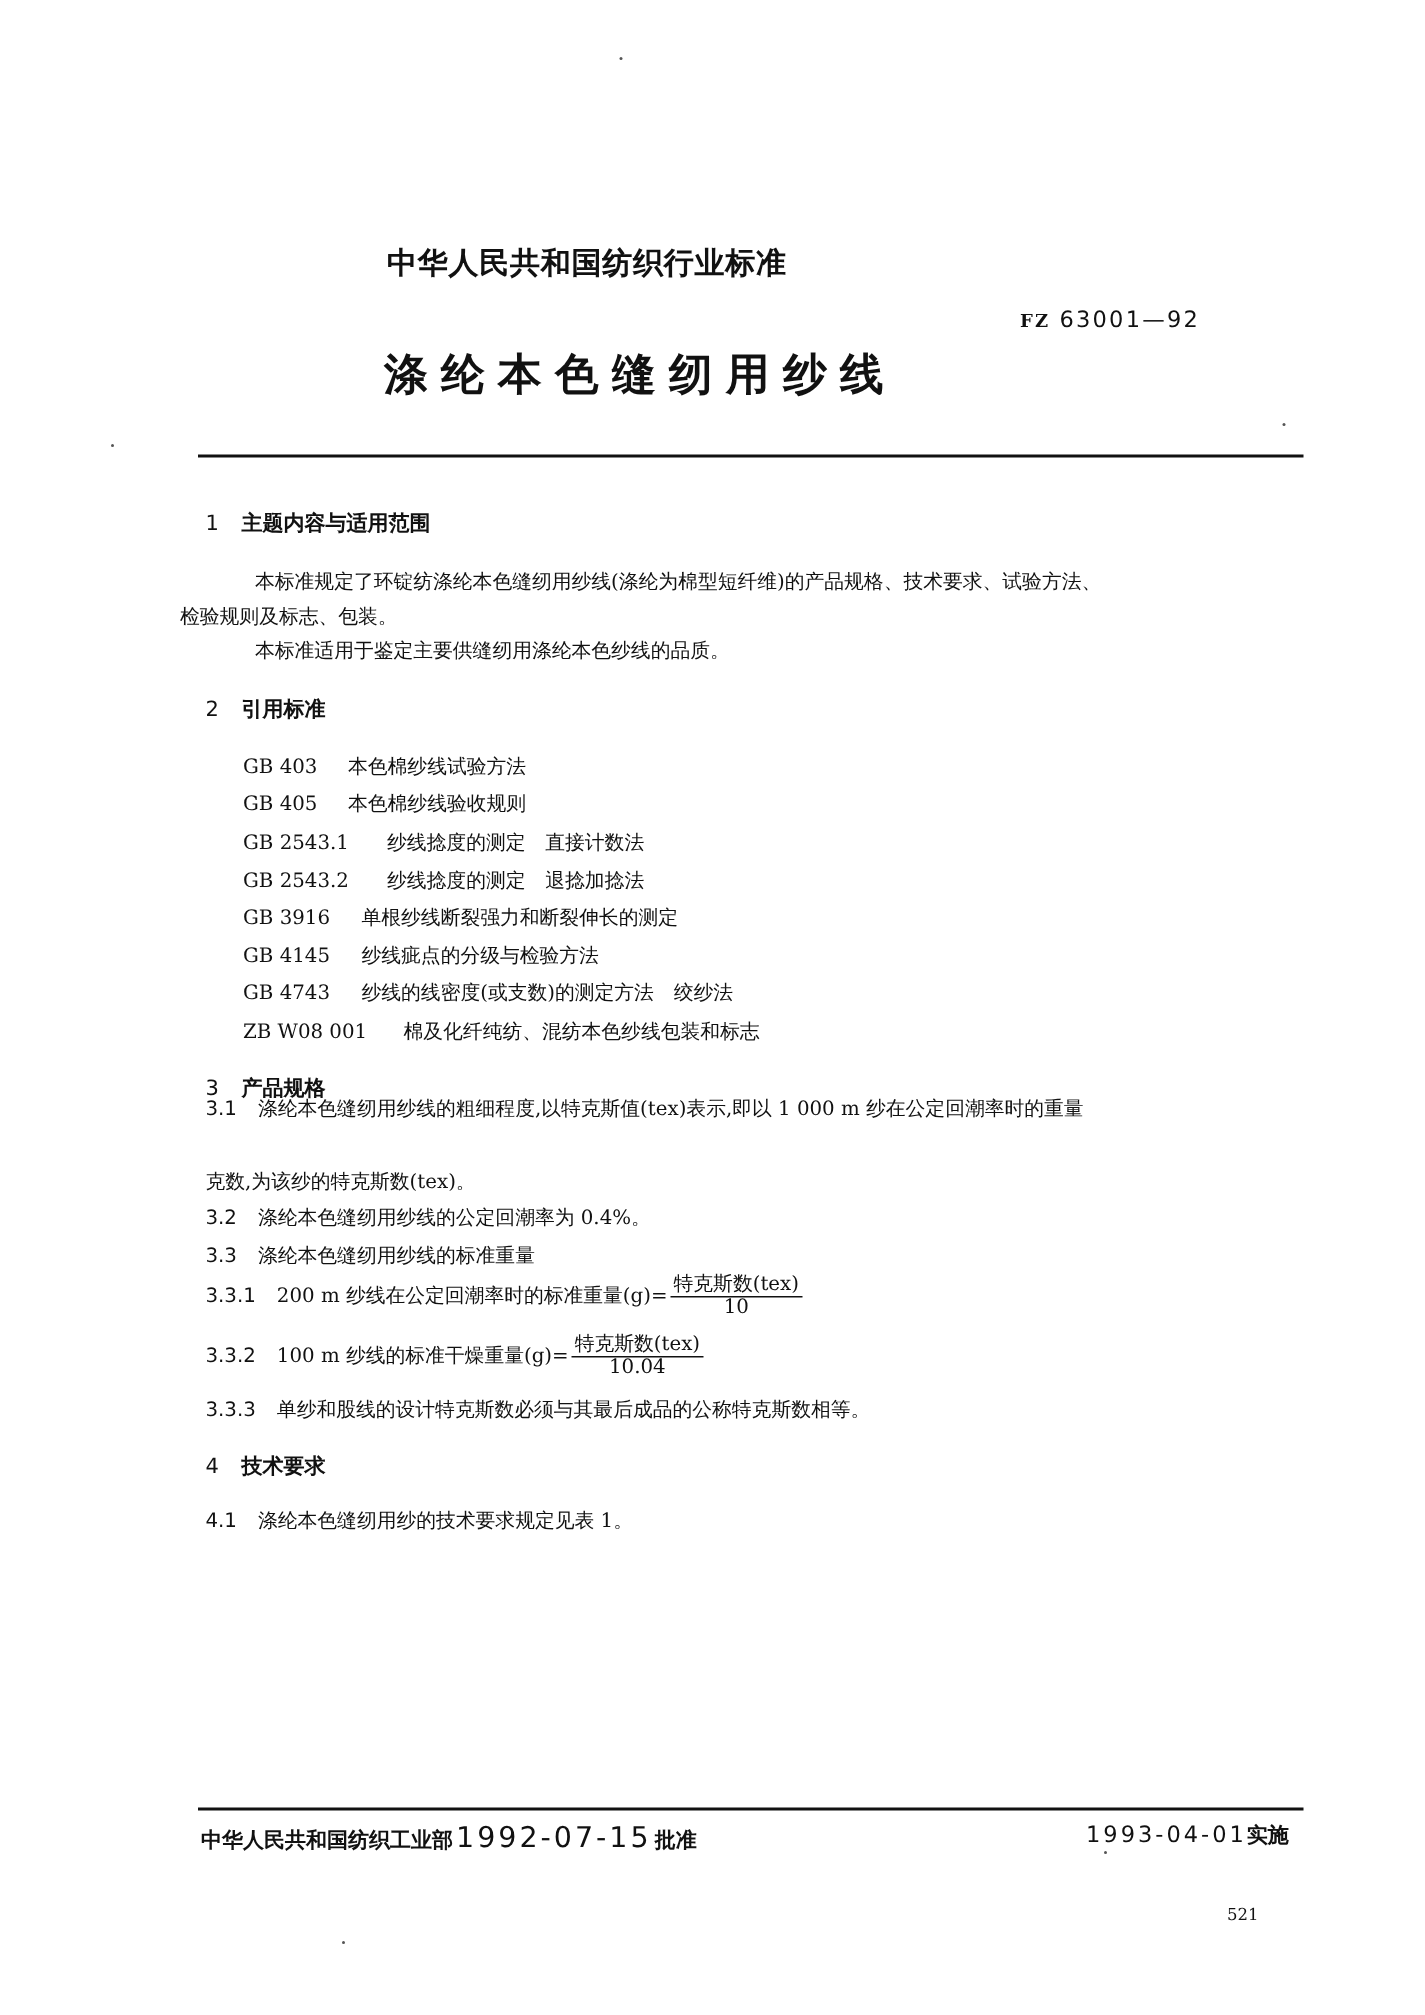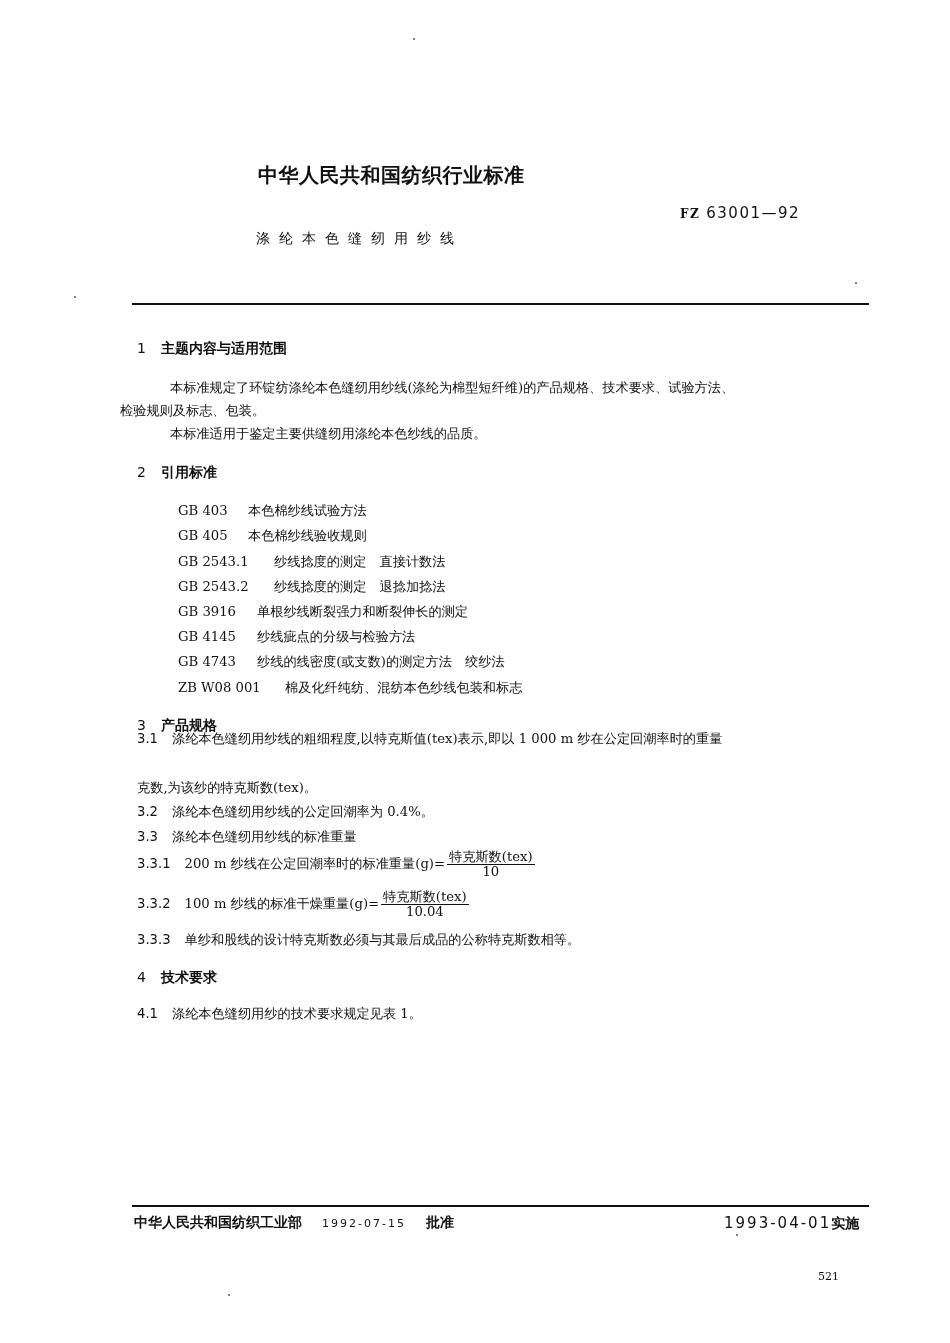--- a/index.html
+++ b/index.html
@@ -1,36 +1,36 @@
 <!DOCTYPE html>
 <html><head>
 <meta charset="utf-8">
 <style>
   html, body { margin: 0; padding: 0; background: #ffffff; }
   body { width: 950px; height: 1343px; position: relative; overflow: hidden; color: #111; font-family: "DejaVu Serif", "Liberation Serif", serif; }
   .abs { position: absolute; white-space: nowrap; }
   .hdr-title { left: 258px; top: 162px; font-family: "DejaVu Sans", sans-serif; font-weight: bold; font-size: 20px; letter-spacing: 0.5px; }
   .std-no { left: 680px; top: 204px; font-family: "DejaVu Sans", sans-serif; font-size: 15px; letter-spacing: 1.5px; }
   .std-no b { font-family: "DejaVu Serif", serif; font-size: 12px; margin-right: 6px; }
-  .doc-title { left: 256px; top: 230px; font-family: "DejaVu Sans", sans-serif; font-weight: normal; font-size: 14px; letter-spacing: 9px; }
+  .doc-title { left: 256px; top: 230px; font-family: "DejaVu Sans", sans-serif; font-weight: bold; font-size: 29px; letter-spacing: 9px; }
   .rule { position: absolute; left: 132px; width: 737px; height: 2px; background: #111; }
   .rule.top { top: 303px; }
   .rule.bottom { top: 1205px; }
   .h { left: 137px; font-family: "DejaVu Sans", sans-serif; font-weight: bold; font-size: 14px; }
   .h .num { font-weight: normal; display: inline-block; width: 24px; }
   .p { font-size: 13.2px; }
-  .ref { left: 178px; font-size: 13.2px; }
+  .ref { left: 162px; font-size: 13.2px; }
   .ref .code { display: inline-block; }
   .clause { left: 137px; font-size: 13.2px; }
   .clause .cn { font-family: "DejaVu Sans", sans-serif; display: inline-block; margin-right: 14px; }
   .frac { display: inline-block; vertical-align: middle; text-align: center; line-height: 14px; margin-left: 2px; }
   .frac .num2 { display: block; border-bottom: 1px solid #111; padding: 0 2px; }
   .frac .den { display: block; }
   .footer-left { left: 134px; top: 1214px; font-family: "DejaVu Sans", sans-serif; font-weight: bold; font-size: 14px; }
-  .footer-left .date { font-weight: normal; font-size: 11px; letter-spacing: 2px; margin: 0 20px; }
+  .footer-left .date { font-weight: normal; font-size: 19px; letter-spacing: 2px; margin: 0 2px; }
   .footer-right { left: 724px; top: 1214px; font-family: "DejaVu Sans", sans-serif; font-size: 15px; letter-spacing: 2px; }
   .footer-right b { letter-spacing: 0; font-size: 14px; }
   .page-no { left: 818px; top: 1270px; font-size: 11px; }
   .speck { position: absolute; width: 2px; height: 2px; background: #555; border-radius: 1px; }
 </style>
 </head>
 <body>
 
 <div class="abs hdr-title">中华人民共和国纺织行业标准</div>
 <div class="abs std-no"><b>FZ</b><span>63001—92</span></div>

